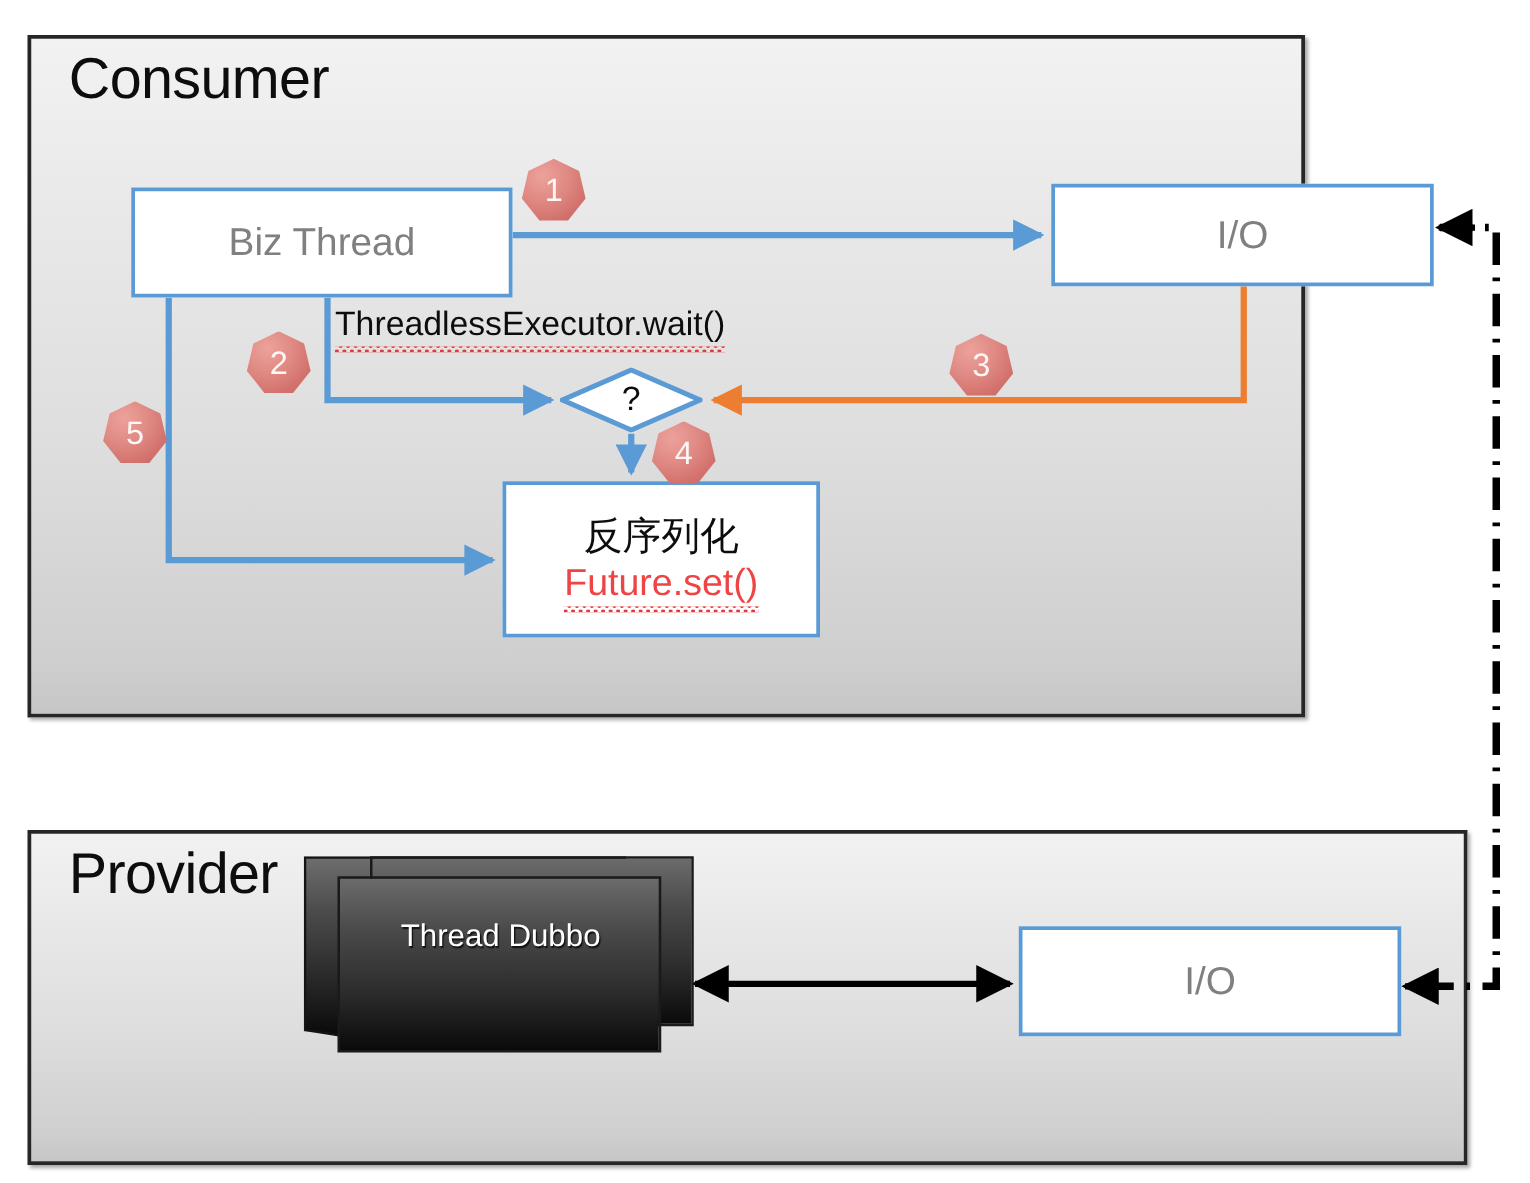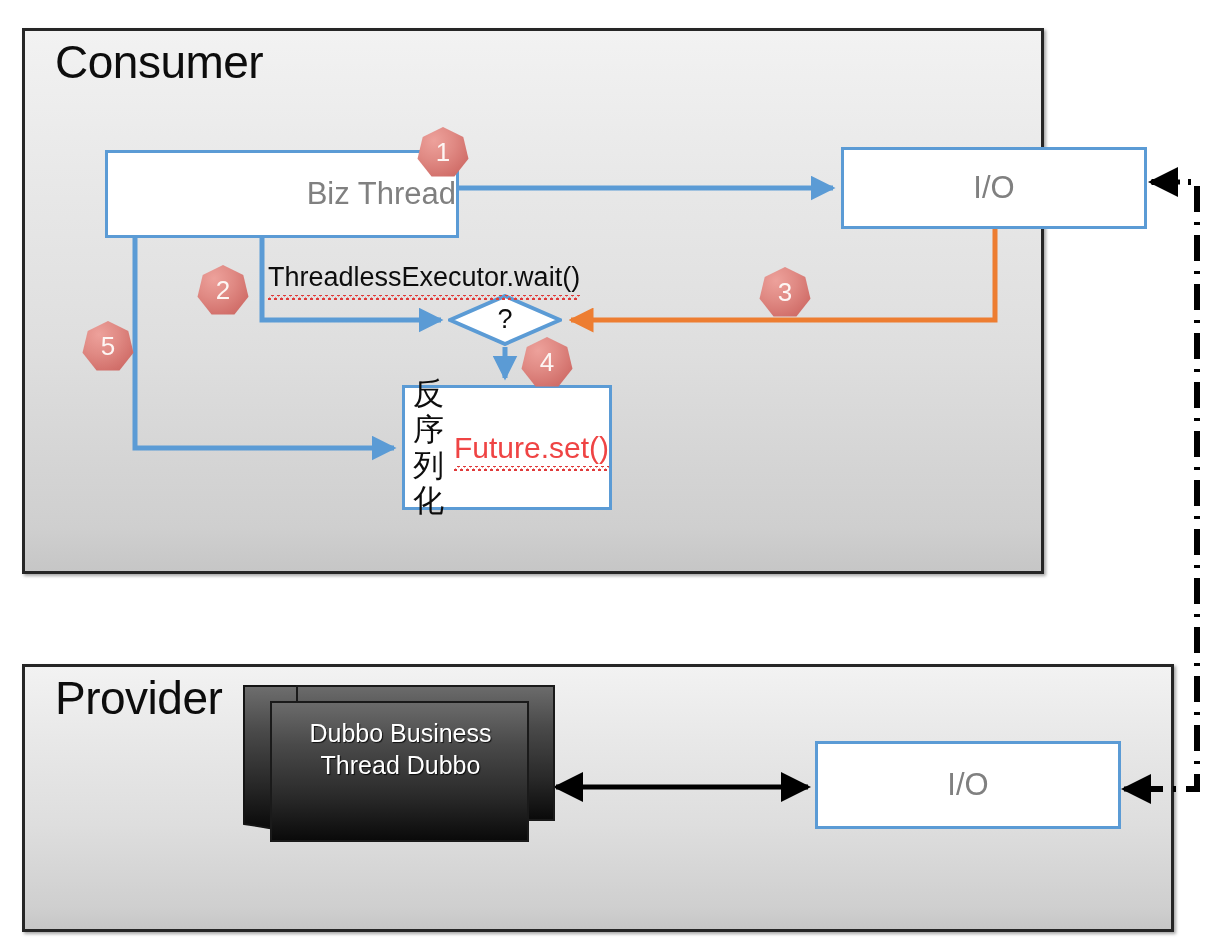--- a/index.html
+++ b/index.html
@@ -16,25 +16,25 @@
   #provider-panel{left:22px;top:664px;width:1152px;height:268px;}
 
   .panel-title{position:absolute;left:30px;top:8px;font-size:46px;line-height:1;
                color:#0d0d0d;font-weight:400;letter-spacing:-0.5px;white-space:nowrap;}
 
   
   .box{position:absolute;background:#ffffff;border:3px solid #5b9bd5;box-sizing:border-box;
        display:flex;align-items:center;justify-content:center;text-align:center;}
   .box .lbl{font-size:31px;color:#808080;}
 
-  #biz-thread-box{left:105px;top:150px;width:354px;height:88px;justify-content:flex-end;}
+  #biz-thread-box{left:105px;top:150px;width:305px;height:88px;}
   #consumer-io-box{left:841px;top:147px;width:306px;height:82px;}
   #provider-io-box{left:815px;top:741px;width:306px;height:88px;}
 
-  #deser-box{left:402px;top:385px;width:210px;height:125px;flex-direction:row;gap:2px;}
+  #deser-box{left:402px;top:385px;width:254px;height:125px;flex-direction:column;gap:2px;}
   #deser-box .cn{font-size:31px;color:#0d0d0d;font-family:"DejaVu Sans",sans-serif;line-height:1.15;}
   #deser-box .en{font-size:30px;color:#ef4444;line-height:1.1;position:relative;}
 
   
   .squig{position:relative;display:inline-block;}
   .squig::after{content:"";position:absolute;left:0;right:0;bottom:-7px;height:5px;
     background-image:
       radial-gradient(circle at 1.5px 4px, #e03a3a 1.4px, transparent 1.6px),
       radial-gradient(circle at 4.5px 0px, #e03a3a 1.4px, transparent 1.6px);
     background-size:6px 5px;background-repeat:repeat-x;}
@@ -55,21 +55,21 @@
          -webkit-clip-path:polygon(50% 0%,89% 19%,99% 61%,72% 95%,28% 95%,1% 61%,11% 19%);
          clip-path:polygon(50% 0%,89% 19%,99% 61%,72% 95%,28% 95%,1% 61%,11% 19%);
          background:radial-gradient(circle at 33% 26%, #eda19b 0%, #e08a84 38%, #d2706b 72%, #c4615c 100%);
          filter:drop-shadow(2px 3px 2px rgba(0,0,0,.38));}
   .badge span{font-size:26px;color:#fdf6f4;line-height:1;padding-bottom:2px;}
 
   
   .free-label{position:absolute;font-size:28px;color:#0d0d0d;white-space:nowrap;}
   #request-label{left:484px;top:137px;}
   #request-label .ff{font-family:"Liberation Serif","DejaVu Serif",serif;}
-  #wait-label{left:268px;top:262px;font-size:27px;text-align:right;}
+  #wait-label{left:268px;top:244px;font-size:27px;text-align:right;}
 
   
   #thread-pool{position:absolute;left:243px;top:685px;width:315px;height:200px;}
   .tp-card{position:absolute;border:2px solid #1a1a1a;
            background:linear-gradient(180deg,#6b6b6b 0%,#4a4a4a 30%,#2a2a2a 68%,#0a0a0a 100%);}
   #tp-card-3{left:53px;top:0px;width:255px;height:132px;}
   #tp-card-2{left:27px;top:16px;width:255px;height:137px;}
   #tp-front{left:0px;top:32px;width:258px;height:158px;}
   #tp-front .tp-text{position:absolute;left:0;top:0;width:100%;height:128px;
       display:flex;flex-direction:column;align-items:center;justify-content:center;
@@ -174,21 +174,20 @@
             <stop offset="30%" stop-color="#4a4a4a"></stop>
             <stop offset="68%" stop-color="#262626"></stop>
             <stop offset="100%" stop-color="#050505"></stop>
           </linearGradient>
         </defs>
         <path d="M 1 1 L 257 1 L 257 122
                  C 200 118, 150 150, 95 150
                  C 60 150, 30 143, 1 139 Z" fill="url(#tpgrad)" stroke="#141414" stroke-width="2"></path>
       </svg>
       <div class="tp-text">
-        <span>Dubbo Business</span>
         <span>Thread Dubbo</span>
       </div>
     </div>
   </div>
 
   <div class="box" id="provider-io-box">
     <span class="lbl">I/O</span>
   </div>
 
 </div>

